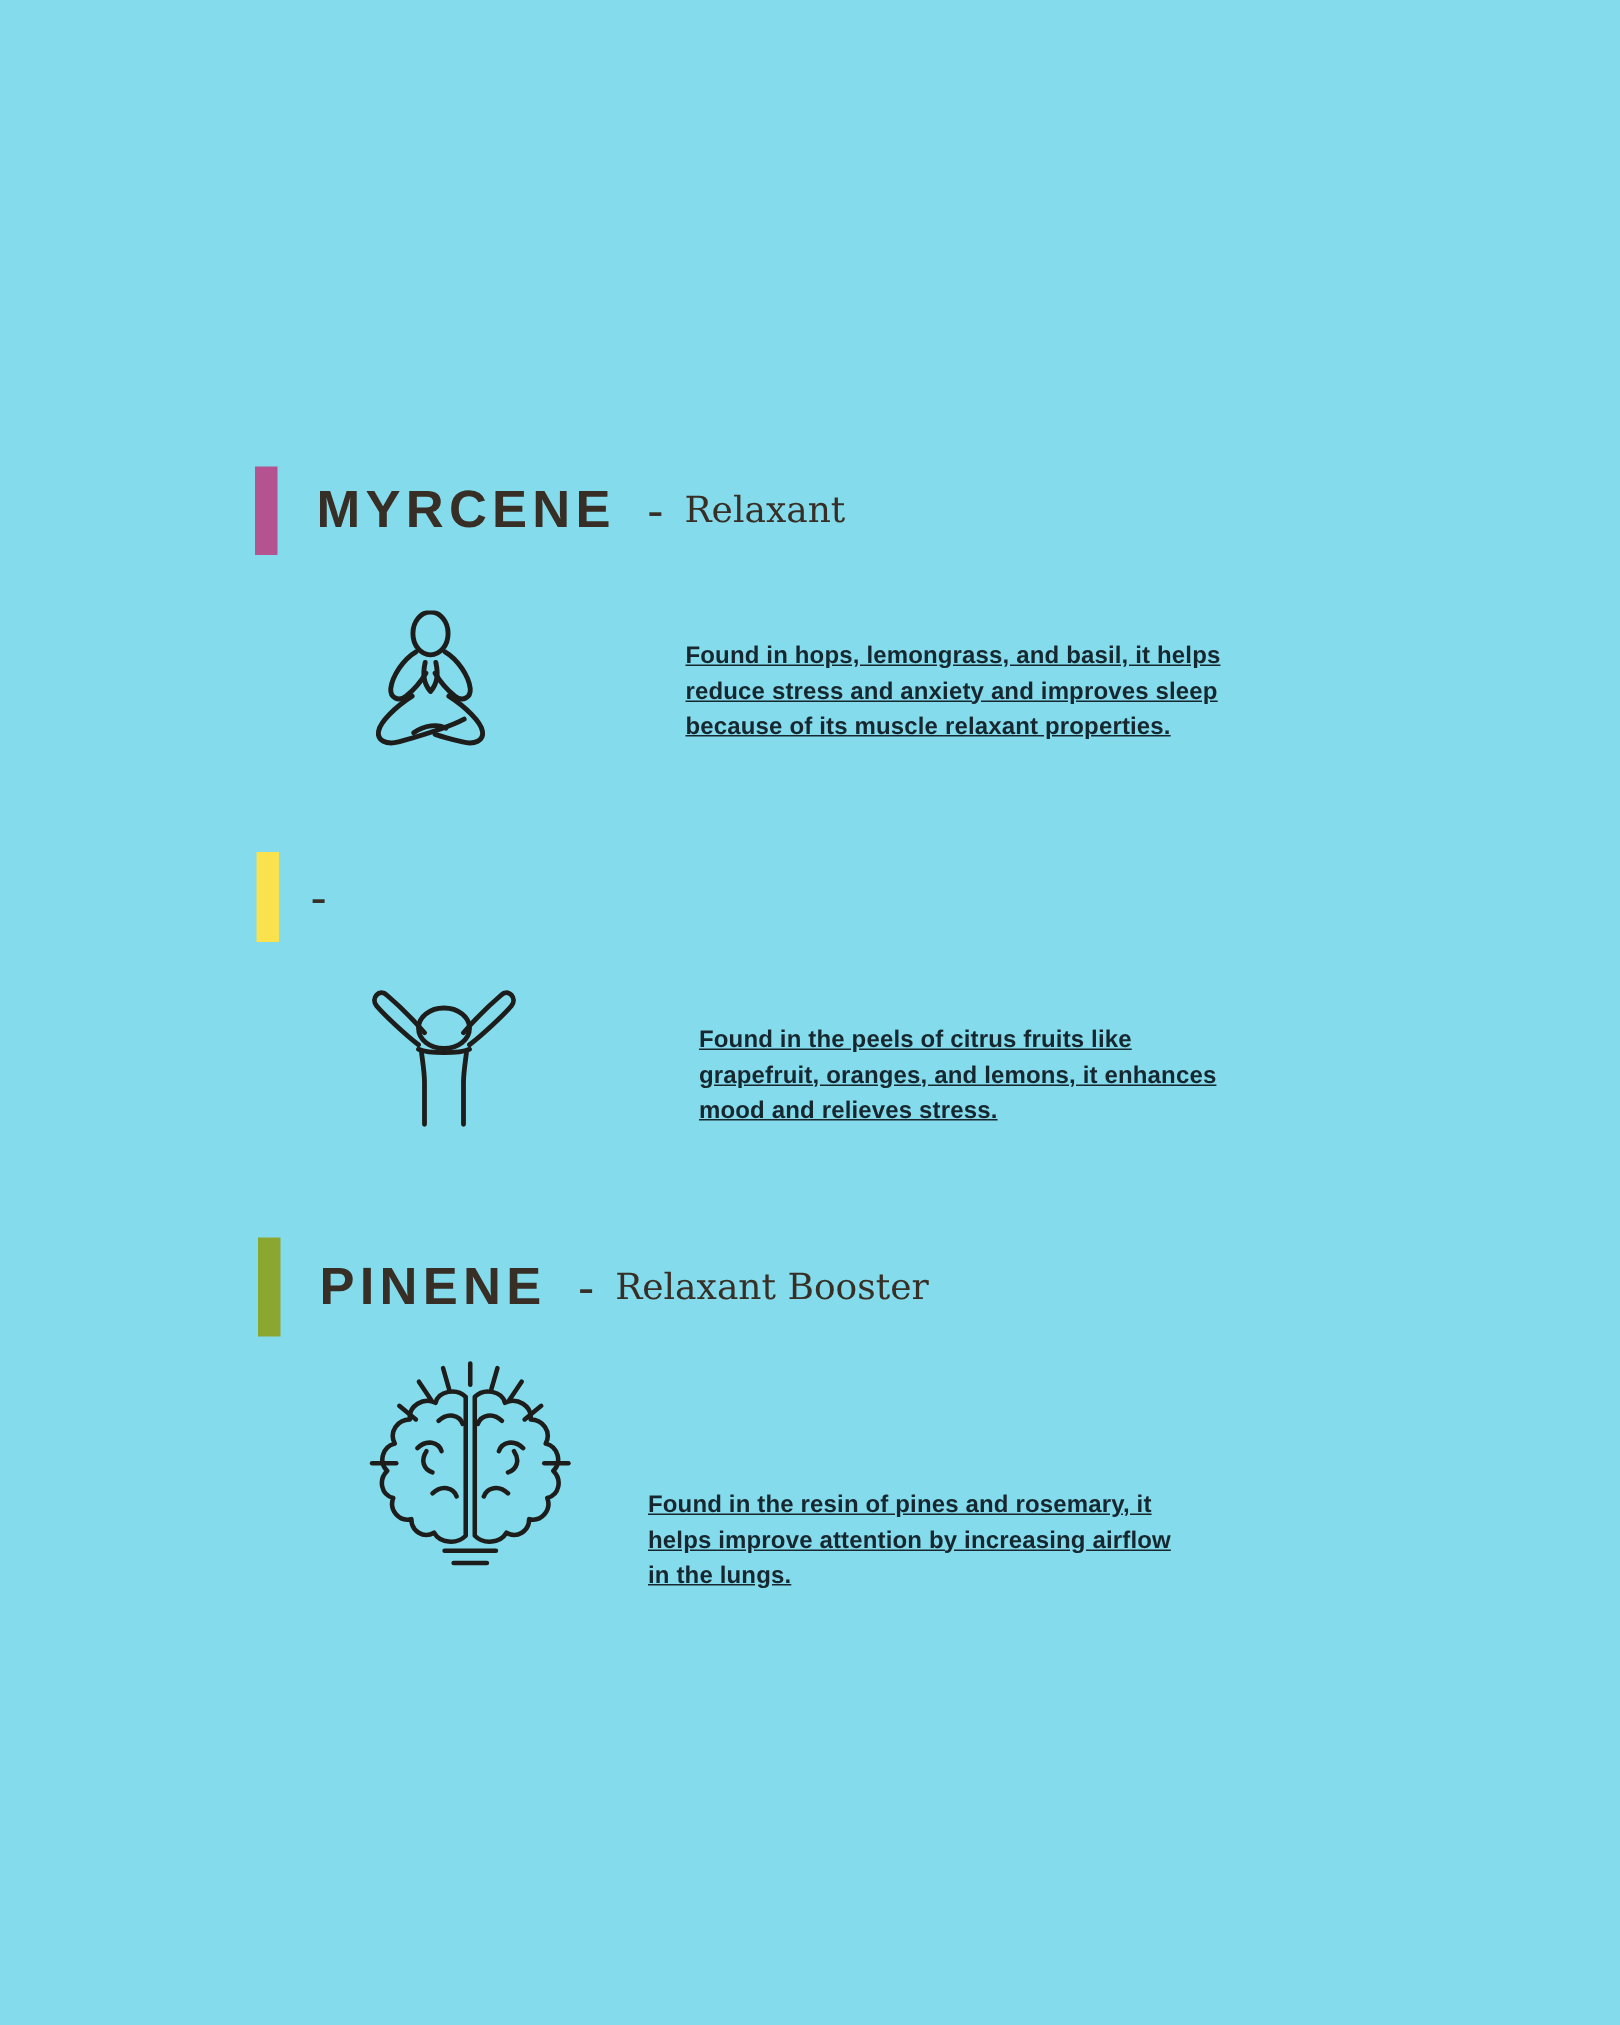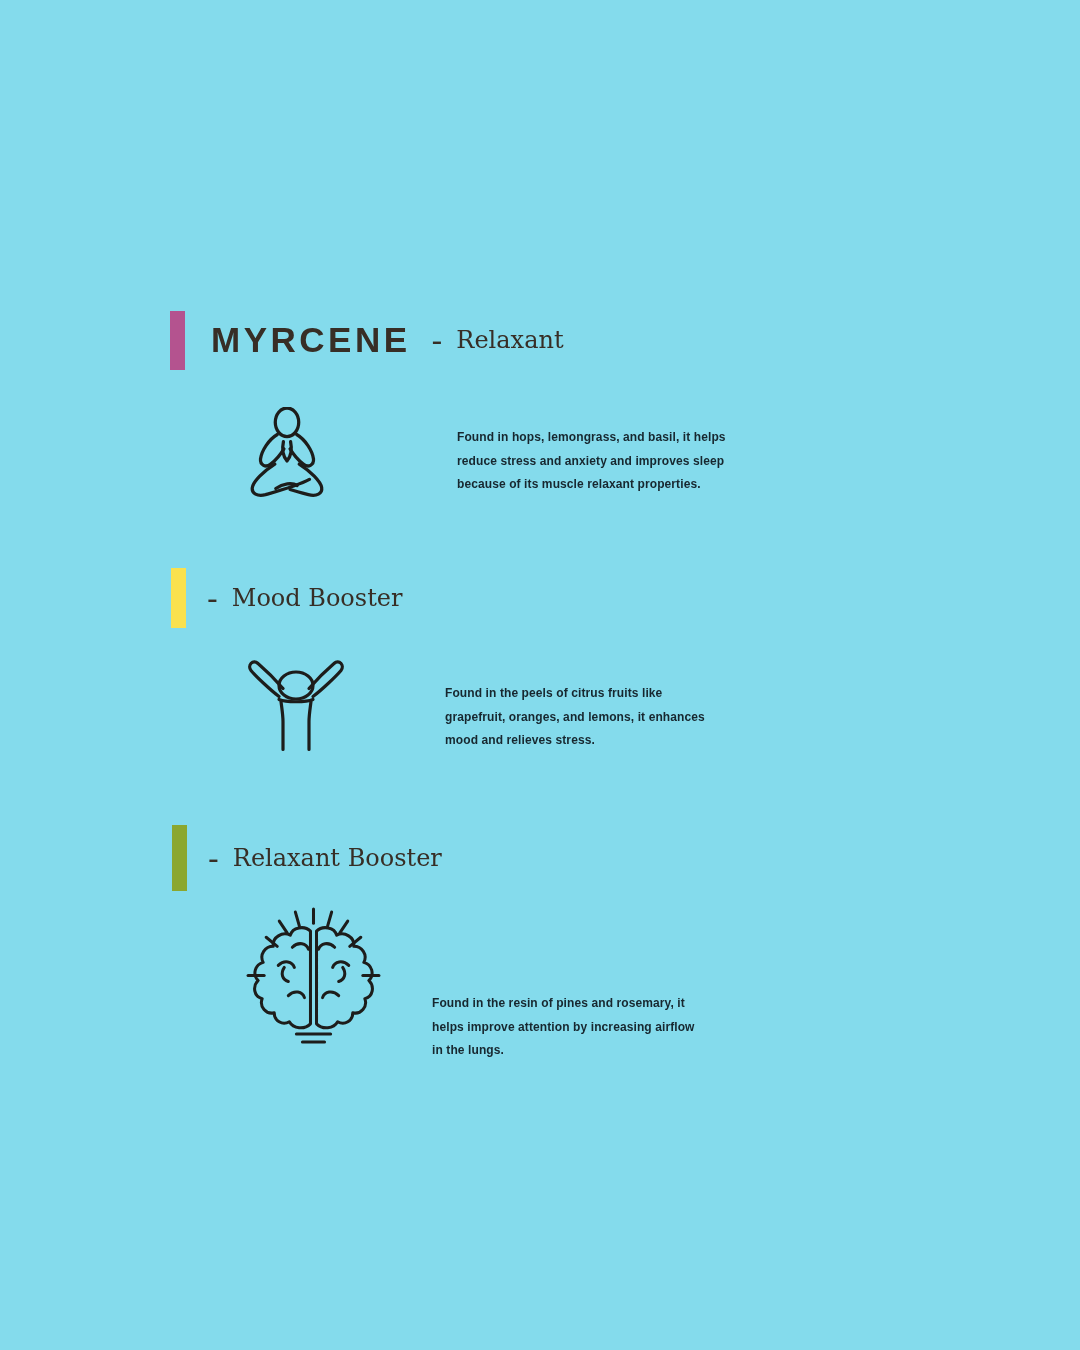--- a/index.html
+++ b/index.html
@@ -55,28 +55,29 @@
   #heading-1 .bar { height: 59px; }
   #heading-2 .bar { height: 60px; }
   #heading-3 .bar { height: 66px; }
 
   
   .desc {
     position: absolute;
     margin: 0;
     font-family: "Liberation Sans", sans-serif;
     font-weight: 700;
-    font-size: 12px;
+    font-size: 16px;
     line-height: 23.5px;
     letter-spacing: 0.1px;
     color: var(--body-text, #17272f);
     white-space: pre-line;
+    text-decoration: underline;
   }
   #desc-1 { left: 457px; top: 426px; }
-  #desc-2 { left: 445px; top: 682px; }
+  #desc-2 { left: 466px; top: 682px; }
   #desc-3 { left: 432px; top: 992px; }
 
   
   .icon { position: absolute; }
   #icon-1 { left: 245px; top: 407px; width: 84px;  height: 106px; }
   #icon-2 { left: 226px; top: 655px; width: 140px; height: 97px;  }
   #icon-3 { left: 240px; top: 903px; width: 147px; height: 147px; }
   .icon svg { width: 100%; height: 100%; display: block; }
   .icon path, .icon ellipse, .icon line {
     fill: none;
@@ -114,21 +115,20 @@
 
     <p class="desc" id="desc-1">Found in hops, lemongrass, and basil, it helps
 reduce stress and anxiety and improves sleep
 because of its muscle relaxant properties.</p>
   </div>
 
   <div>
     <div class="heading" id="heading-2">
       <span class="bar" style="background: rgb(250, 225, 78);"></span>
       <span class="dash">-</span>
-      <h3 class="subtitle">Mood Booster</h3>
     </div>
 
     <div class="icon" id="icon-2">
       <svg viewBox="0 0 140 96" aria-hidden="true">
         <g stroke-width="3.2">
           <ellipse cx="70" cy="30" rx="17" ry="13.5"></ellipse>
           <path d="M53 44 C60 47 80 47 87 44"></path>
           <path d="M53 41 C45 35 30 21 25 15 C21 10 27 3 32 8 C39 14 51 26 57 33"></path>
           <path d="M87 41 C95 35 110 21 115 15 C119 10 113 3 108 8 C101 14 89 26 83 33"></path>
           <path d="M55 46 C56 54 57 60 57 66 L57 94"></path>
@@ -138,20 +138,21 @@
     </div>
 
     <p class="desc" id="desc-2">Found in the peels of citrus fruits like
 grapefruit, oranges, and lemons, it enhances
 mood and relieves stress.</p>
   </div>
 
   <div>
     <div class="heading" id="heading-3">
       <span class="bar" style="background: rgb(139, 167, 47);"></span>
+      <h2 class="name">PINENE</h2>
       <span class="dash">-</span>
       <h3 class="subtitle">Relaxant Booster</h3>
     </div>
 
     <div class="icon" id="icon-3">
       <svg viewBox="0 0 146 146" aria-hidden="true">
         <g stroke-width="3">
           <path d="M73 6 L73 20"></path>
           <path d="M55 9 L59 23"></path>
           <path d="M91 9 L87 23"></path>

